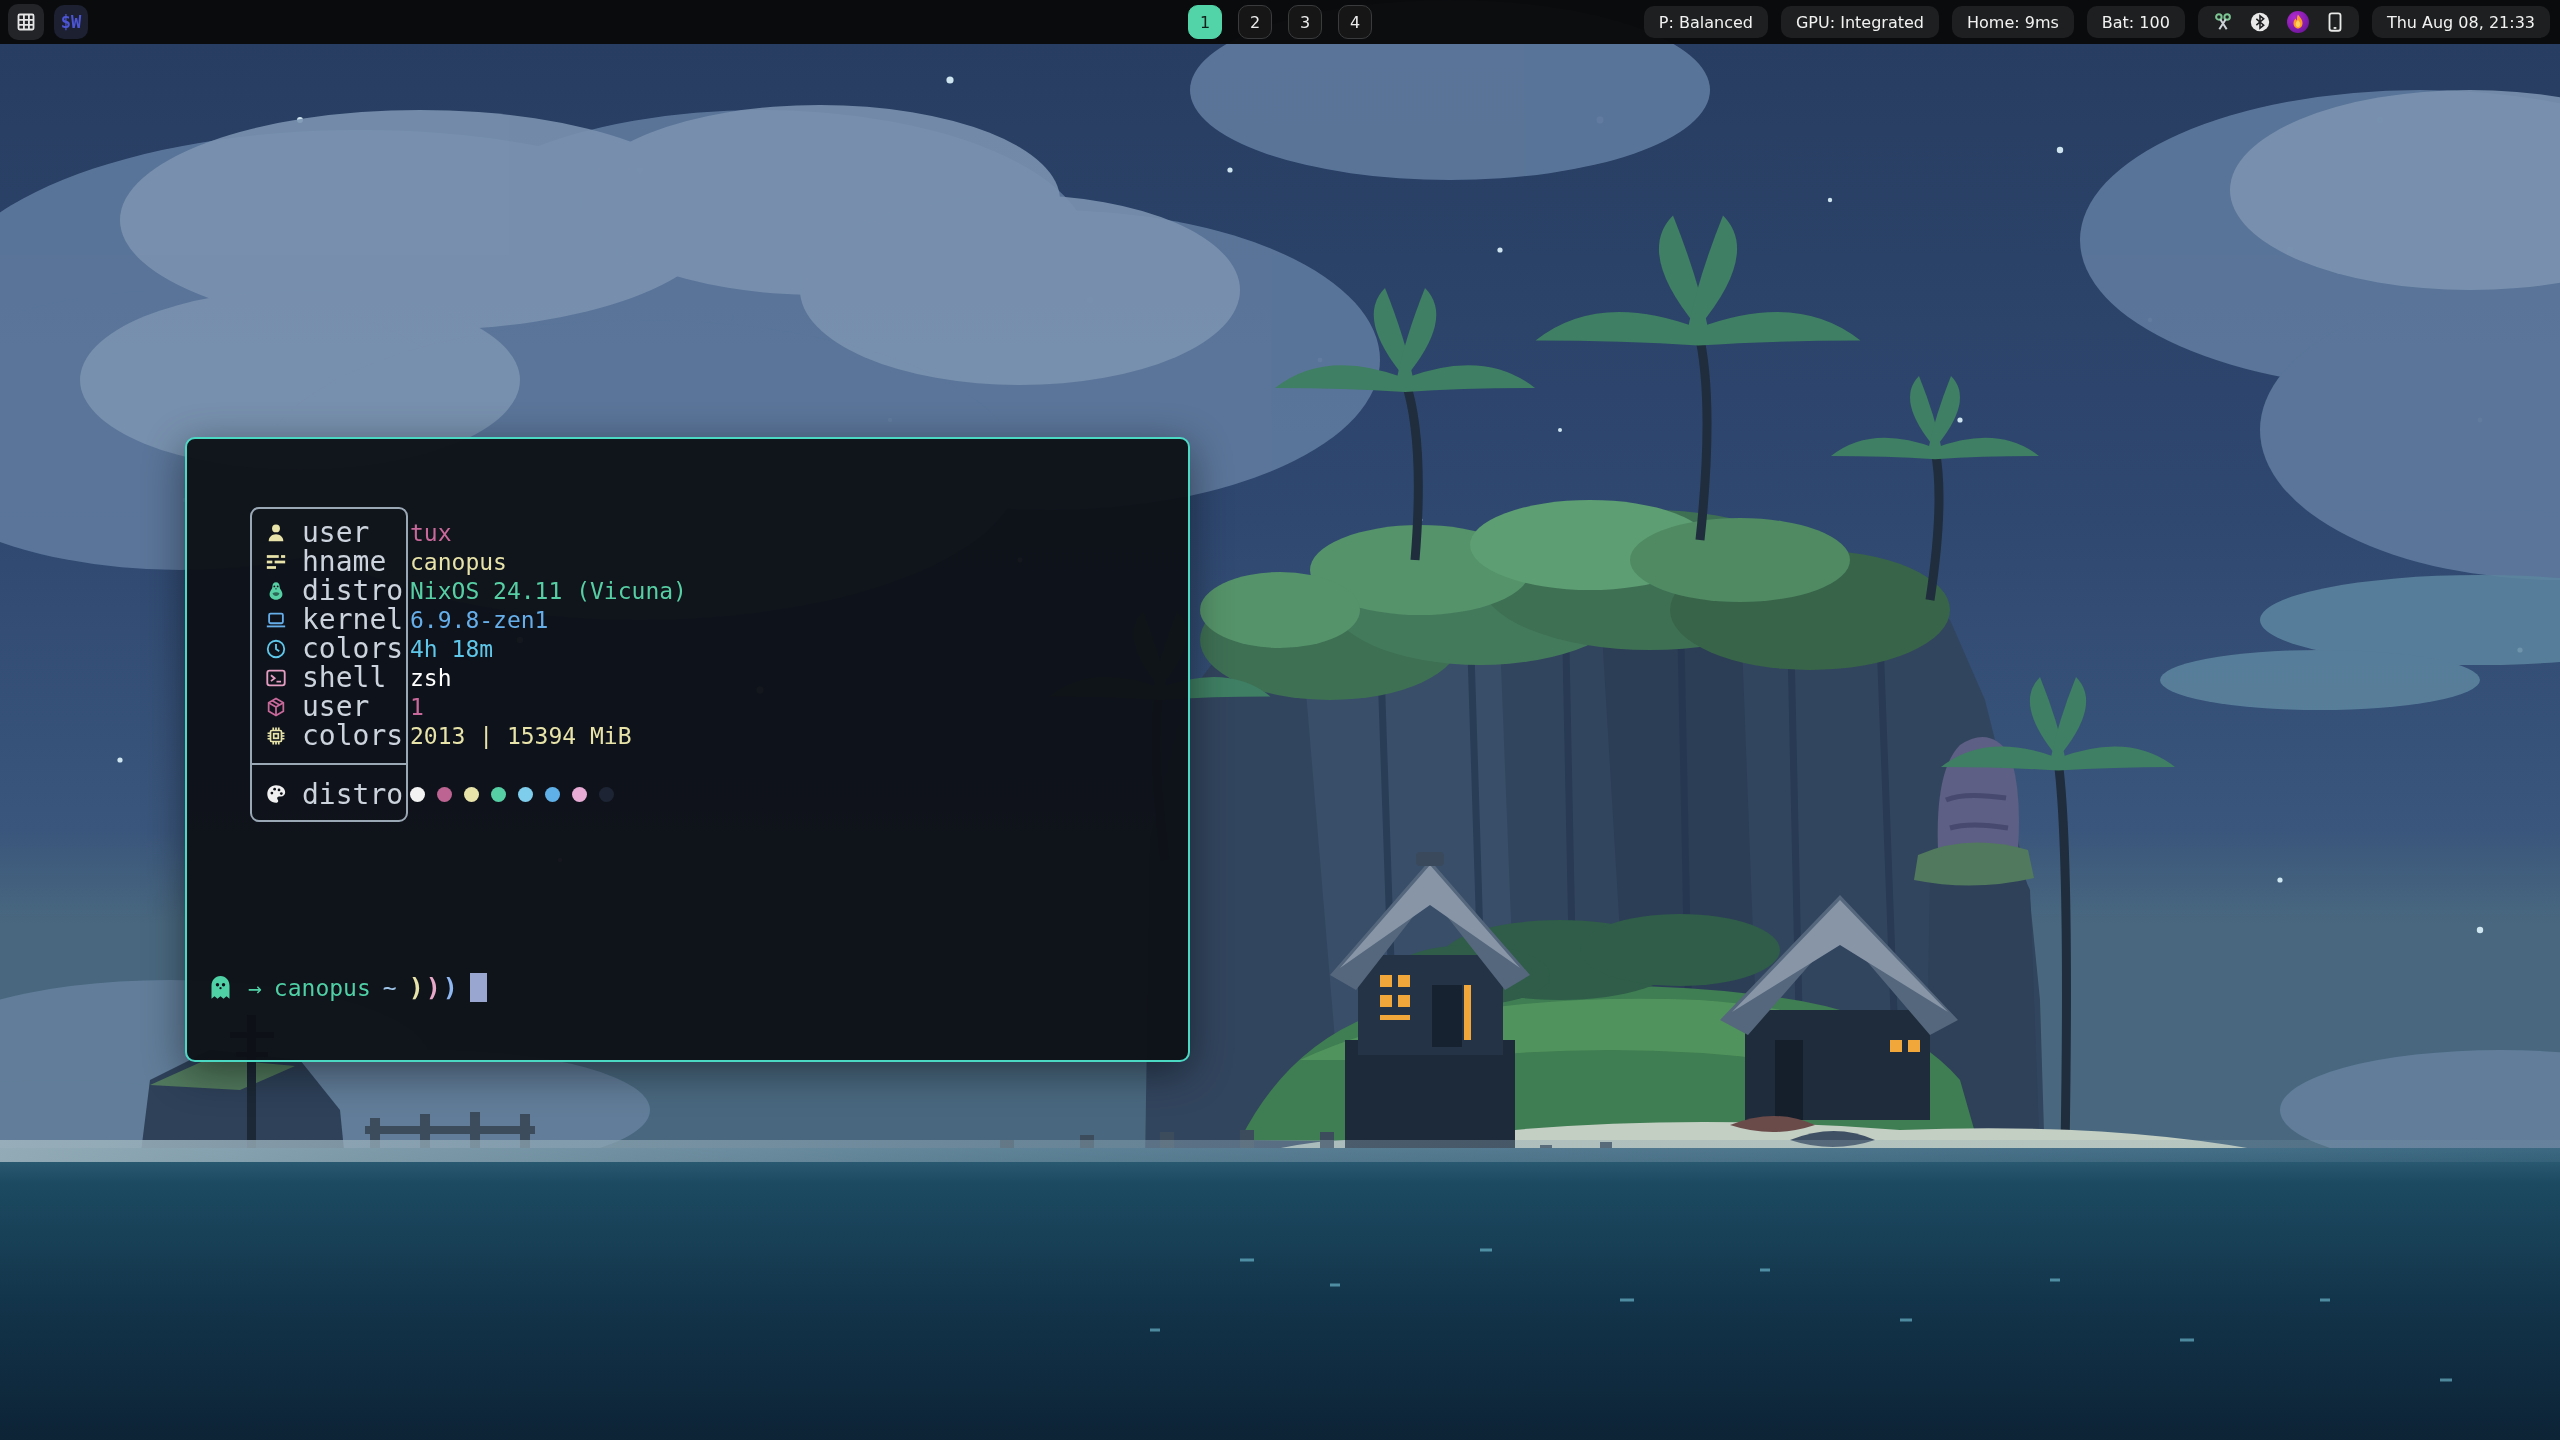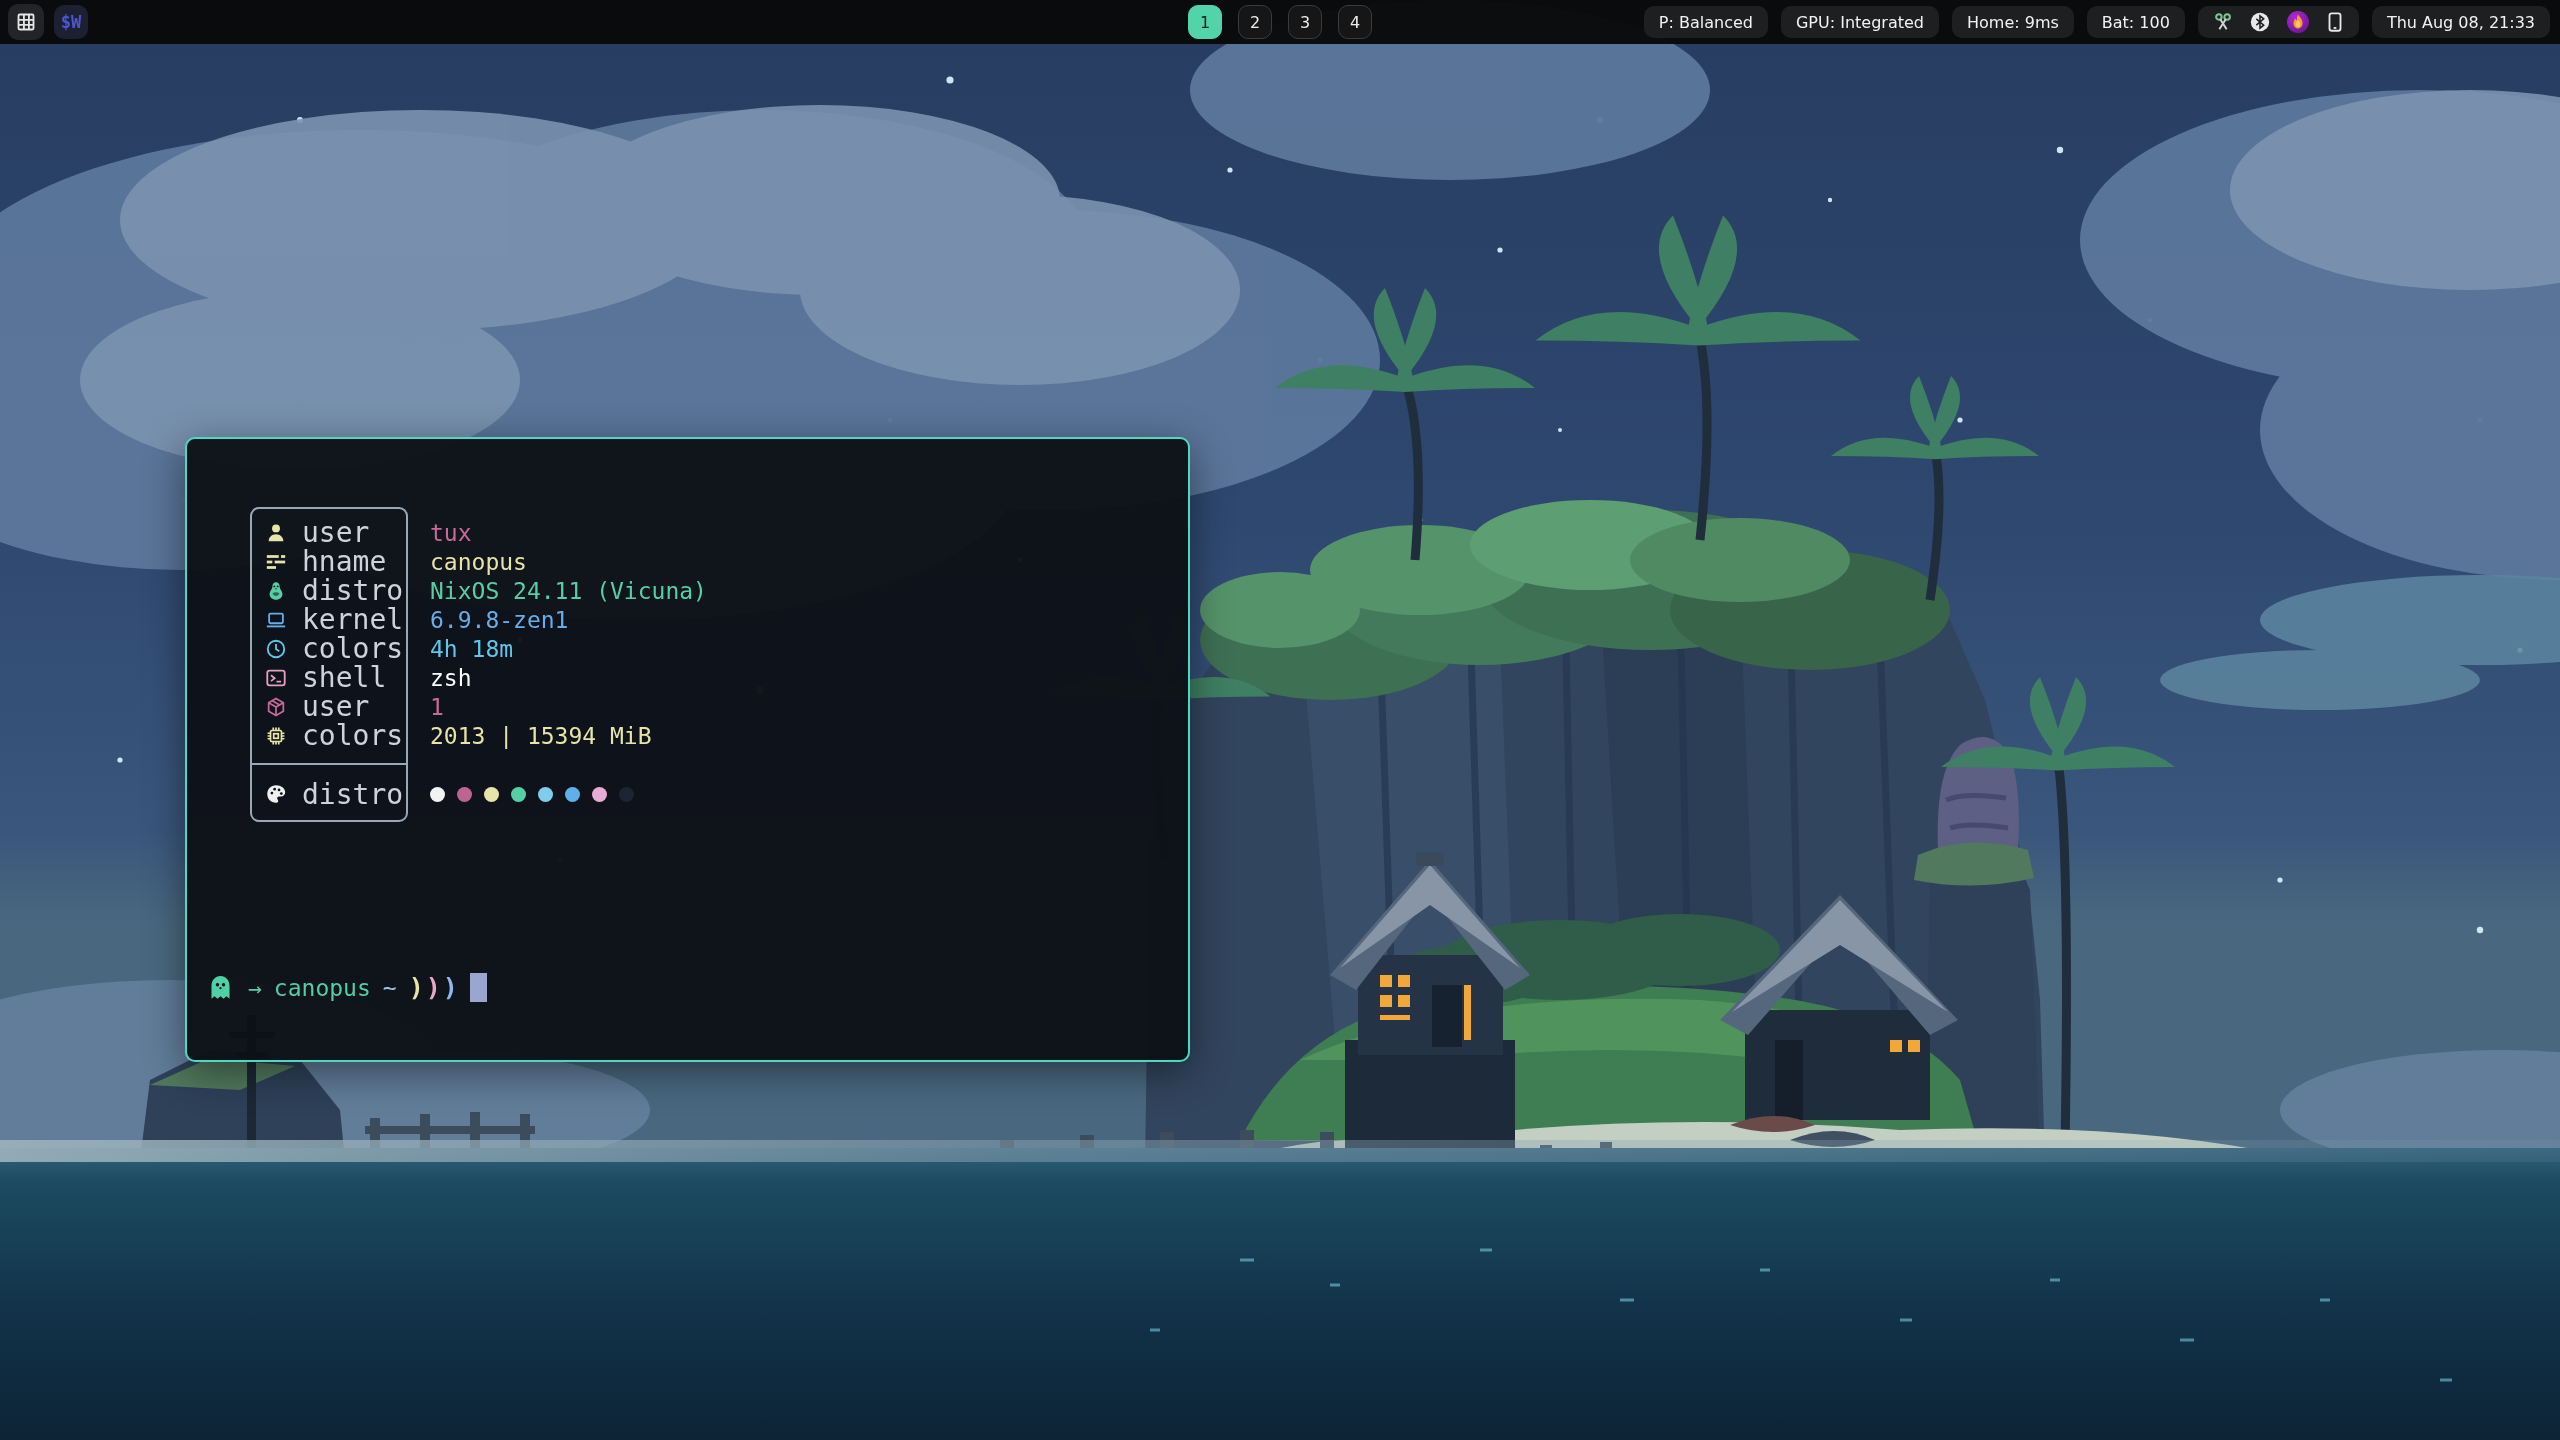--- a/index.html
+++ b/index.html
@@ -37,21 +37,21 @@
   .ascii-art { color:#a5cbf2; font-size:22px; line-height:27px; white-space:pre; margin-top:2px; }
 
   .fetch { display:flex; margin-top:52px; margin-left:43px; }
   .labels-box { width:158px; border:2px solid #9aa8b6; border-radius:9px; padding:9px 0 8px 0; }
   .lrow { height:29px; display:flex; align-items:center; }
   .lrow .fi { width:22px; height:22px; margin-left:13px; color:var(--icon-color,#ccd3dc); flex:none; }
   .lrow .fi svg { width:22px; height:22px; display:block; }
   .lrow .ltext { margin-left:15px; color:#ccd3dc; font-size:28px; }
   .lsep { border-top:2px solid #9aa8b6; margin:13px 0 11px 0; }
   .lrow.colors-row { height:36px; }
-  .vals { padding:9px 0 8px 0; border:2px solid transparent; margin-left:20px;text-align:center; }
+  .vals { padding:9px 0 8px 0; border:2px solid transparent; margin-left:0;text-align:center; }
   .vrow { height:29px; display:flex; align-items:center; font-size:23px; color:#e8e8e8; white-space:pre; }
   .vsep { height:2px; margin:13px 0 11px 0; }
   .vrow.dots { height:36px; gap:12px; }
   .dot { width:15px; height:15px; border-radius:50%; display:inline-block; flex:none; }
 
   .prompt { position:absolute; left:20px; bottom:58px; display:flex; align-items:center; font-size:23px; }
   .prompt .ghost { width:27px; height:27px; margin-right:14px; }
   .prompt .arrow { color:#4fd0a5; margin-right:12px; }
   .prompt .host  { color:#4fd0a5; margin-right:12px; }
   .prompt .path  { color:#9fc5e8; margin-right:12px; }

